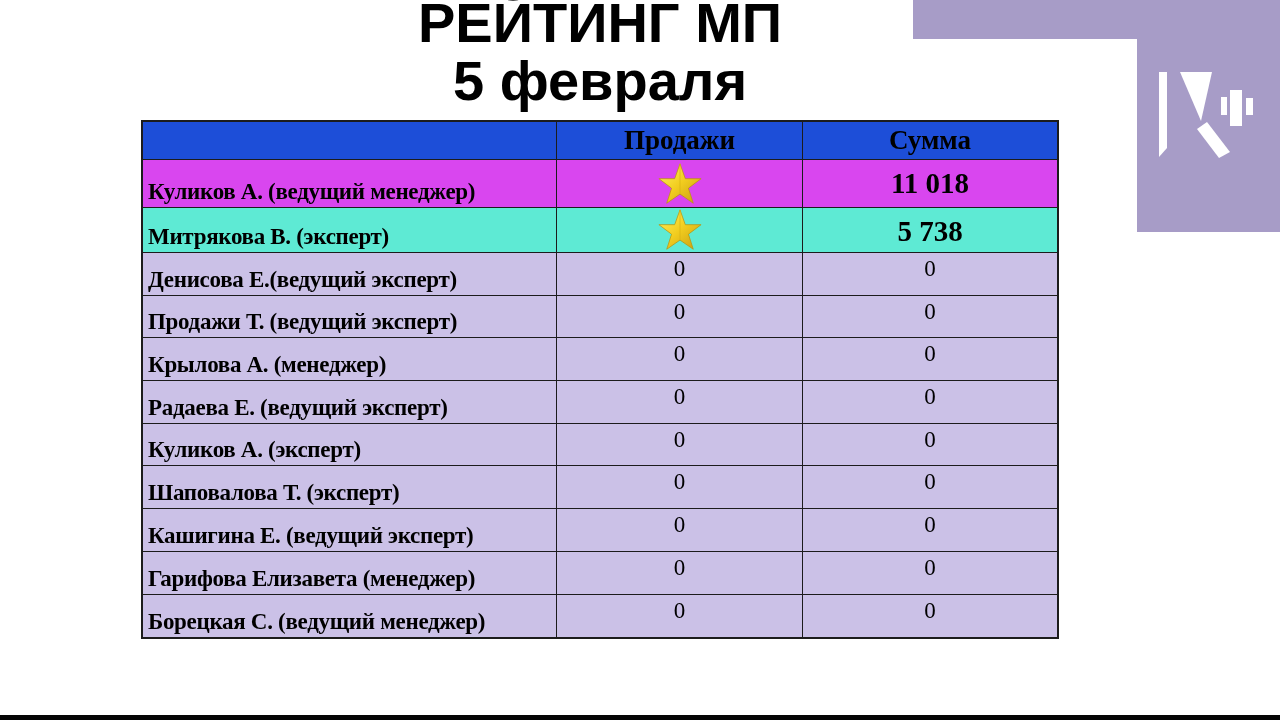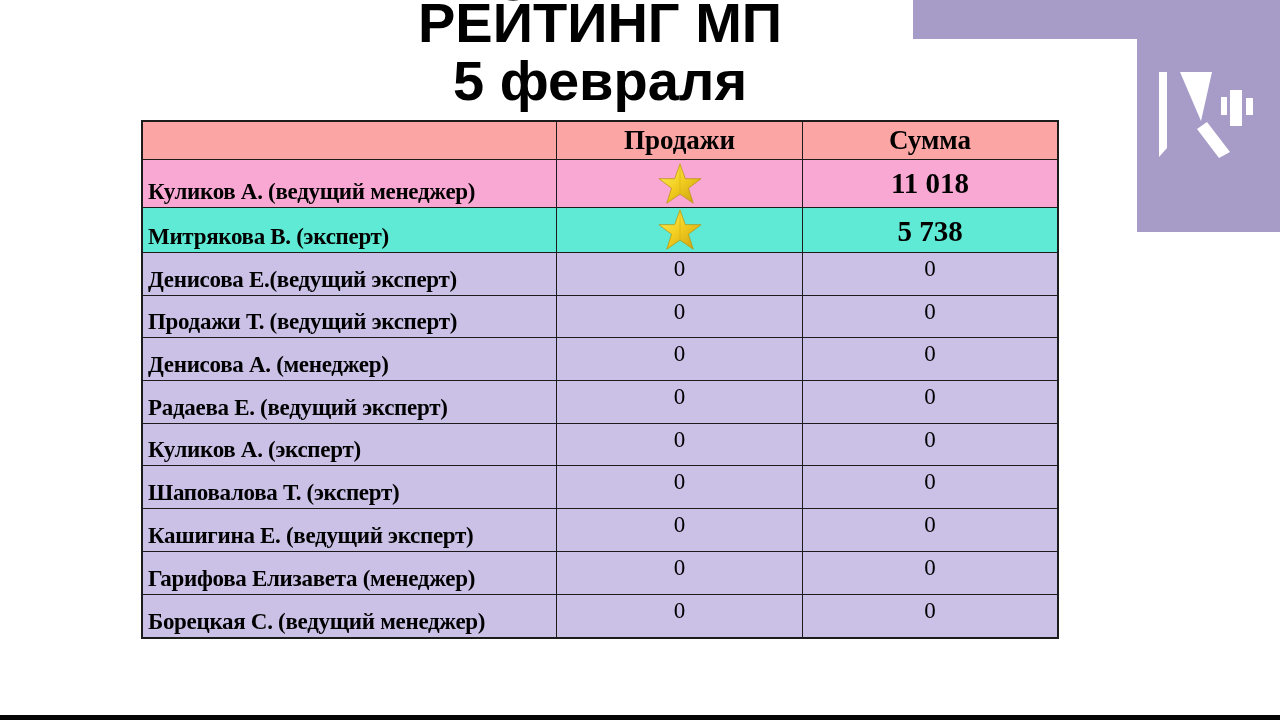--- a/index.html
+++ b/index.html
@@ -29,22 +29,22 @@
     display:flex; box-sizing:border-box;
     border-right:1px solid #1c1c1c; border-bottom:1px solid #1c1c1c;
     overflow:hidden; color:#000;
   }
   .trow .cell:last-child { border-right:none; }
   .trow:last-child .cell { border-bottom:none; }
   .h-row  { height:38px; }
   .r-first { height:48px; }
   .r-second { height:45px; }
   .r-std { height:42.7px; }
-  .bg-green { background:#fca5a5; }
-  .bg-peach { background:#f9a8d4; }
+  .bg-green { background:#1d4ed8; }
+  .bg-peach { background:#d946ef; }
   .bg-pink  { background:#5eead4; }
   .bg-lav   { background:#cbc1e7; }
   .hcell { justify-content:center; align-items:center; font-size:27px; font-weight:bold; }
   .name  { align-items:flex-end; padding:0 2px 2px 5px; font-size:23px; font-weight:bold; letter-spacing:-0.3px; white-space:nowrap; }
   .num   { justify-content:center; align-items:flex-start; padding-top:7px; font-size:29px; font-weight:bold; }
   .zero  { justify-content:center; align-items:flex-start; padding-top:3px; font-size:23px; font-weight:normal; }
   .starc { justify-content:center; align-items:center; }
   
   .footer-bar { position:absolute; left:0; top:715px; width:1280px; height:5px; background:#050505; }
 </style>
@@ -112,21 +112,21 @@
     <div class="cell zero bg-lav">0</div>
   </div>
 
   <div class="trow r-std">
     <div class="cell name bg-lav">Продажи Т. (ведущий эксперт)</div>
     <div class="cell zero bg-lav">0</div>
     <div class="cell zero bg-lav">0</div>
   </div>
 
   <div class="trow r-std">
-    <div class="cell name bg-lav">Денисова А. (менеджер)</div>
+    <div class="cell name bg-lav">Крылова А. (менеджер)</div>
     <div class="cell zero bg-lav">0</div>
     <div class="cell zero bg-lav">0</div>
   </div>
 
   <div class="trow r-std">
     <div class="cell name bg-lav">Радаева Е. (ведущий эксперт)</div>
     <div class="cell zero bg-lav">0</div>
     <div class="cell zero bg-lav">0</div>
   </div>
 

